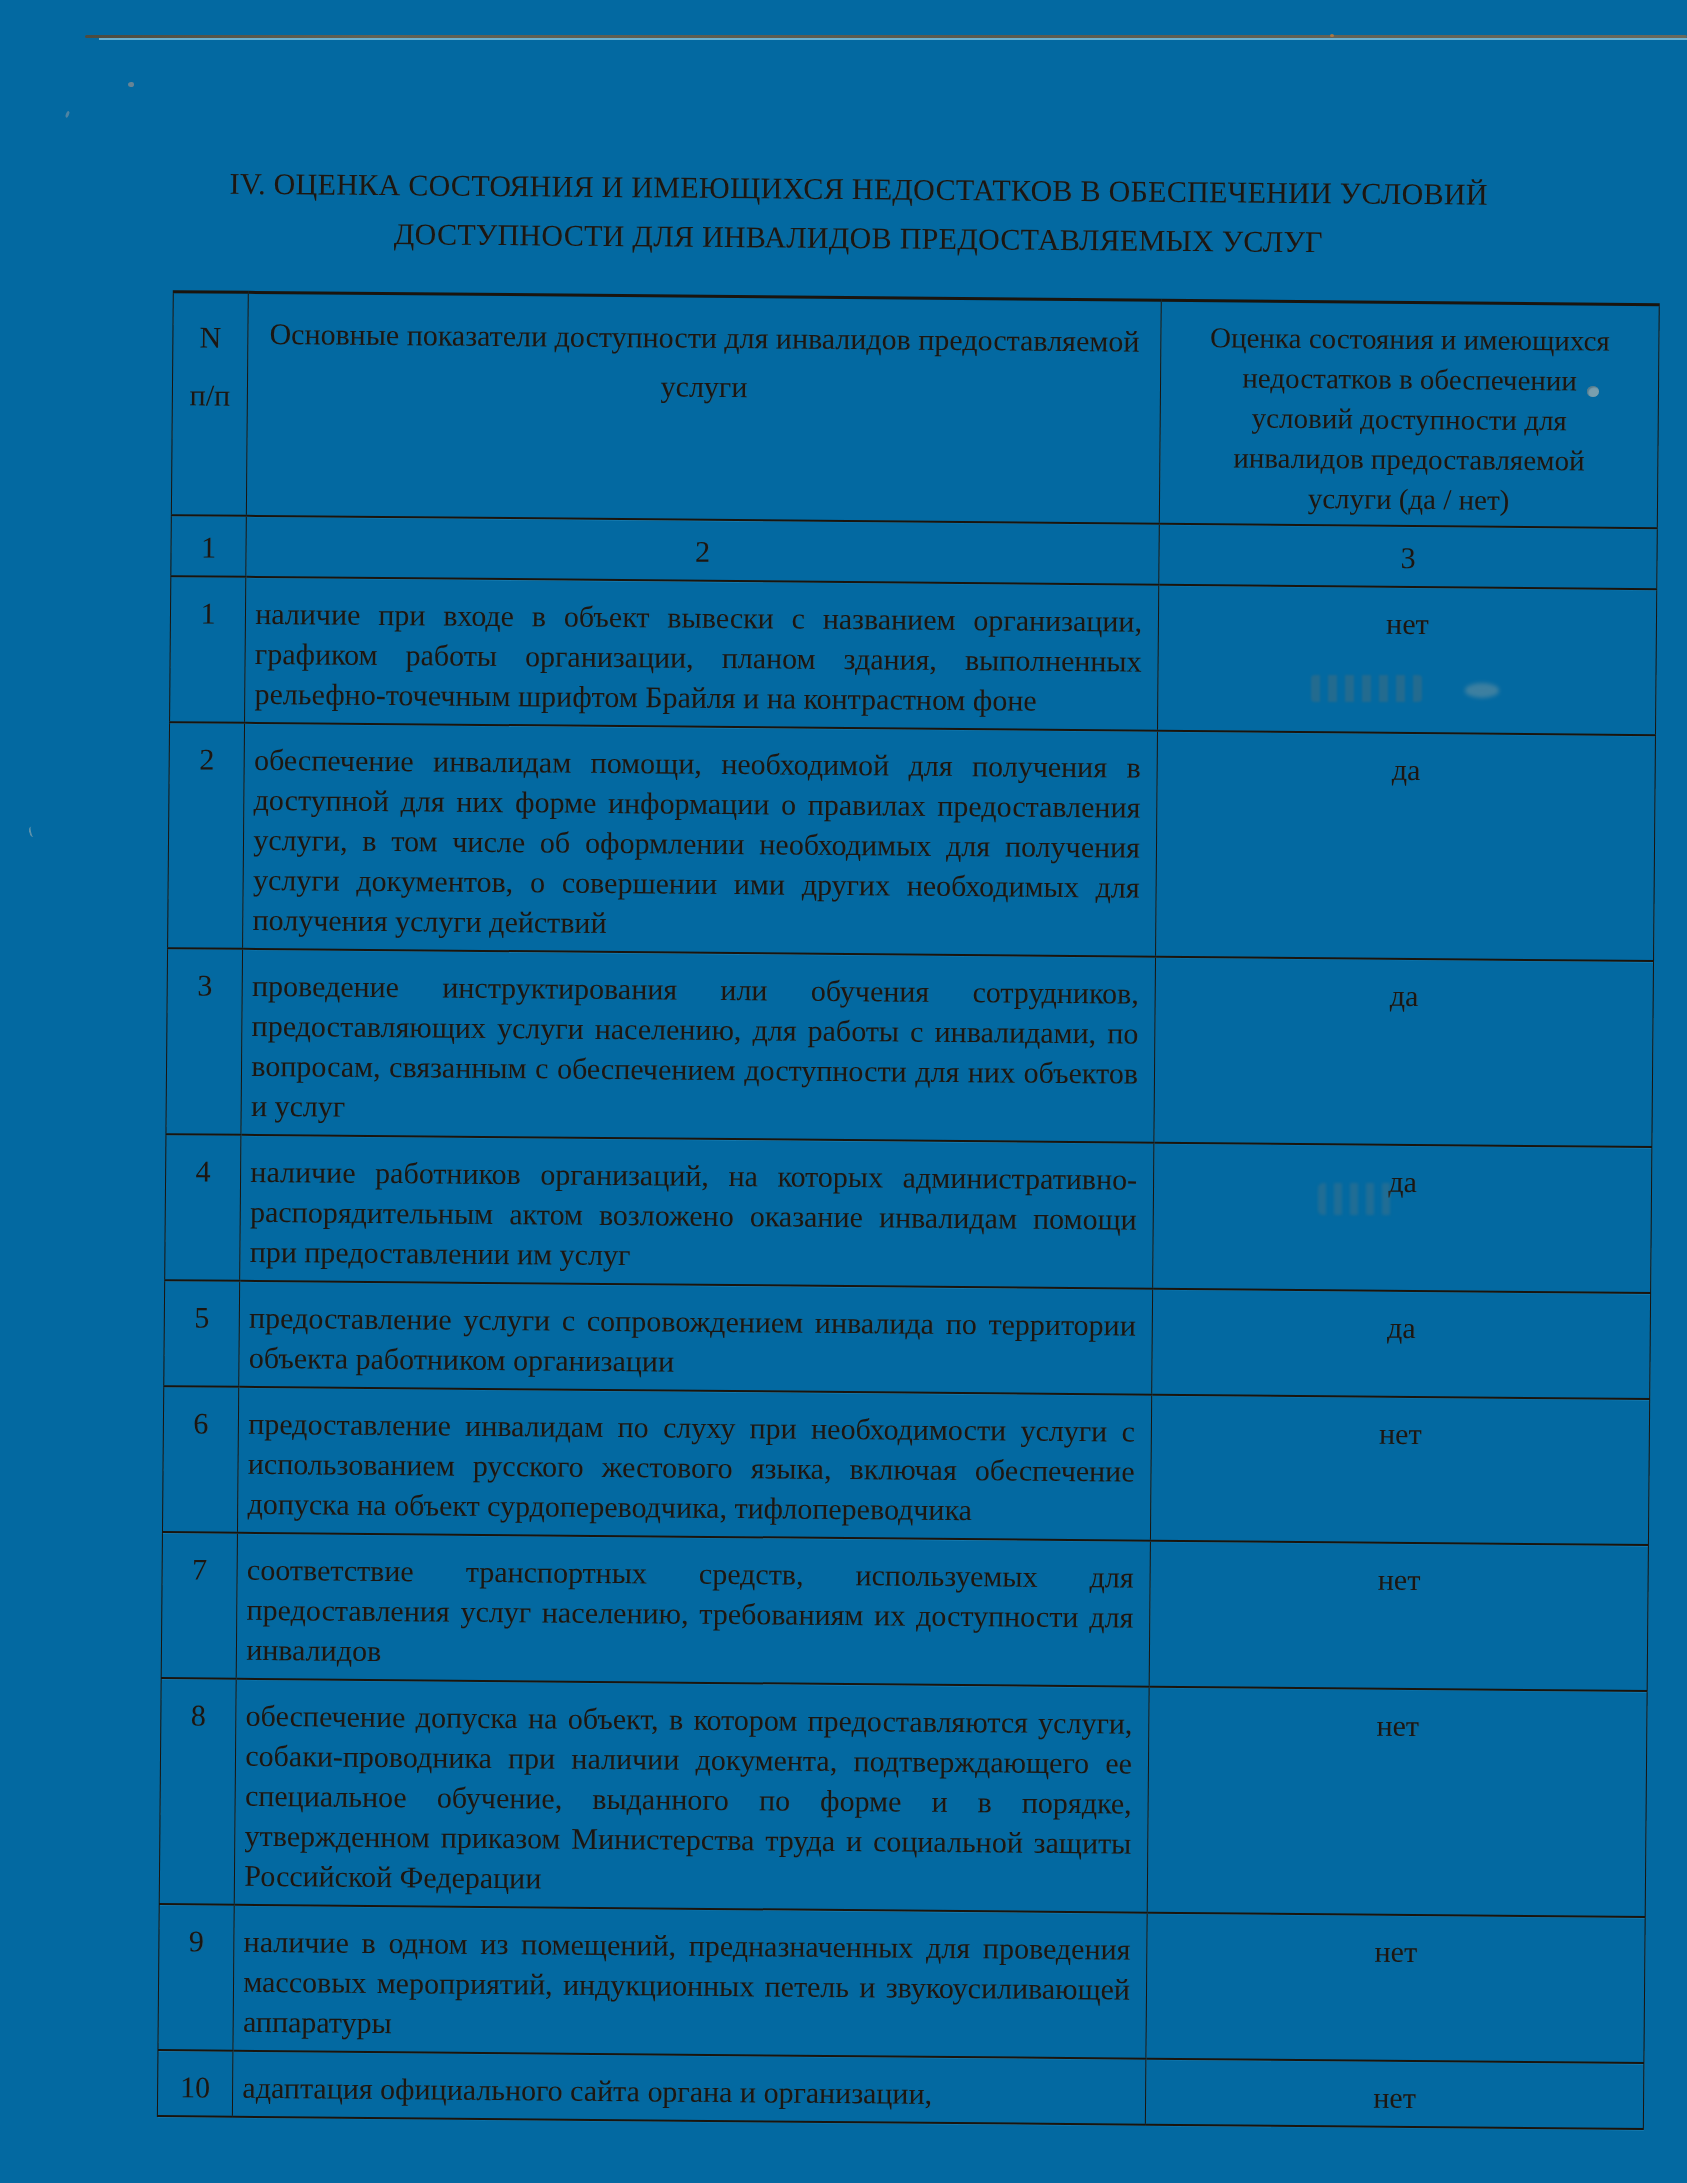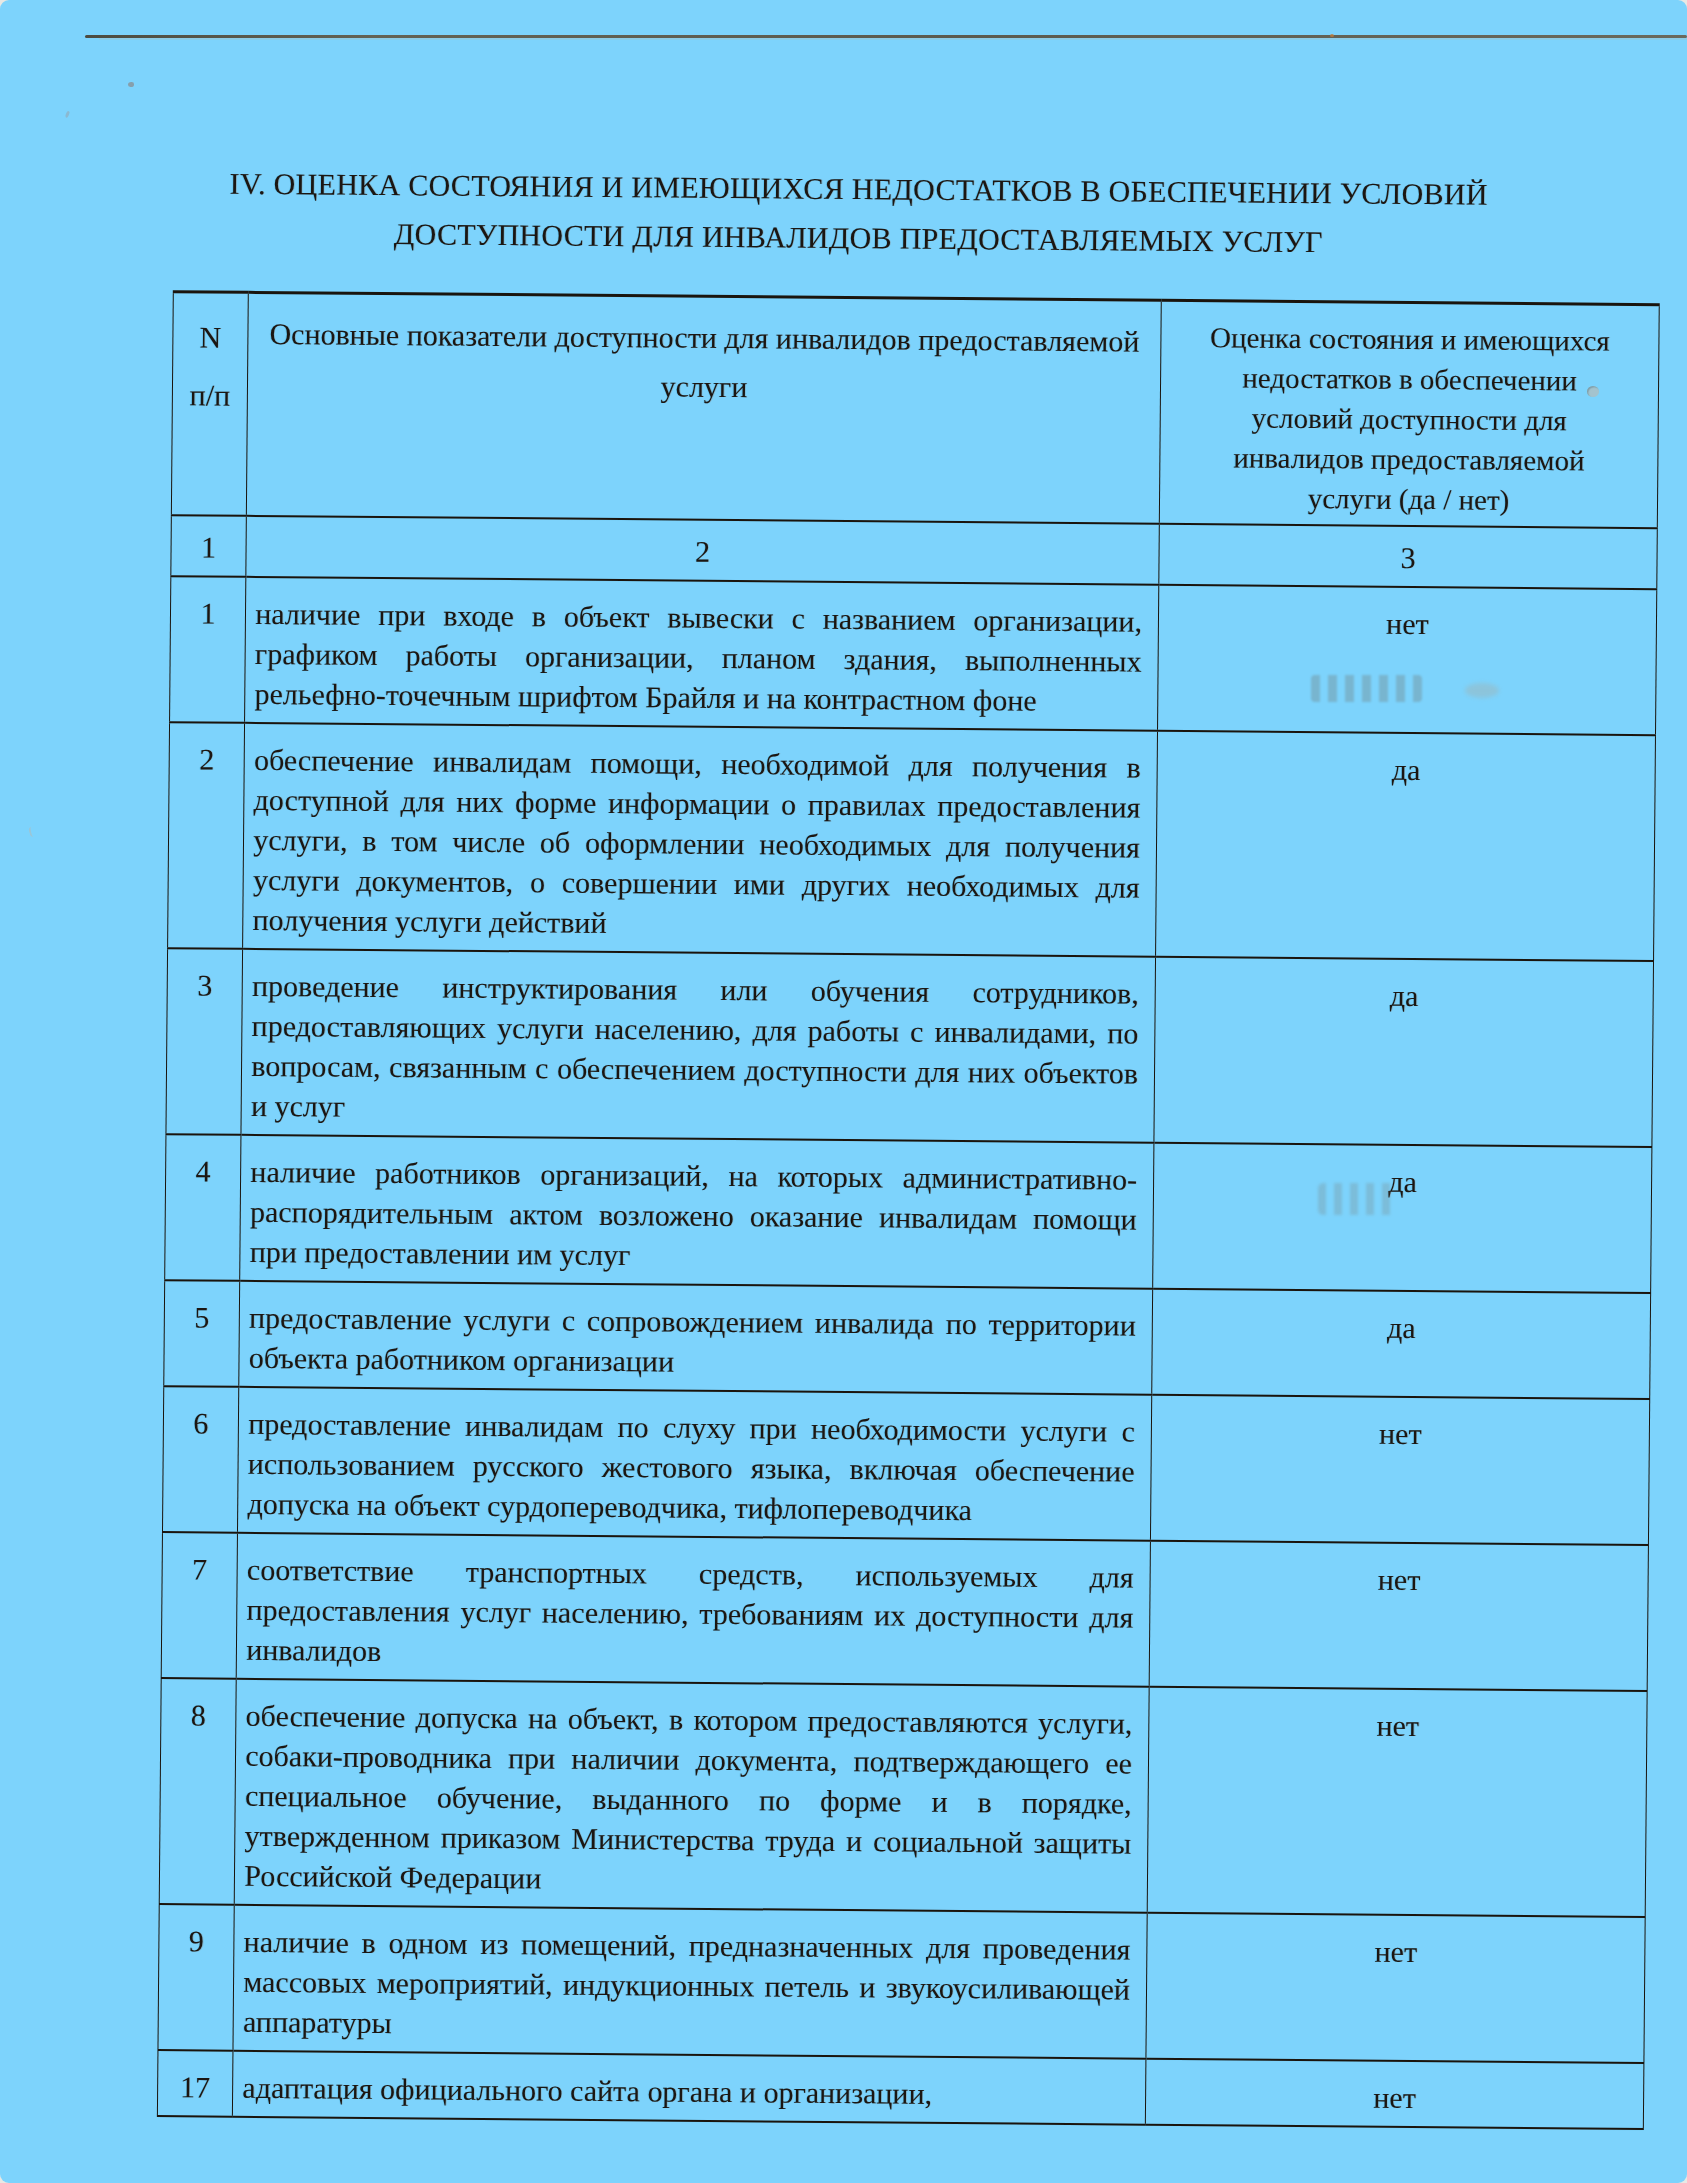--- a/index.html
+++ b/index.html
@@ -4,25 +4,24 @@
 <style>
   html, body {
     margin: 0;
     padding: 0;
     background: #e8e8e4;
   }
   .page {
     position: relative;
     width: 1687px;
     height: 2183px;
-    background: #7dd3fc;
+    background: #0369a1;
     overflow: hidden;
     font-family: "Liberation Serif", "DejaVu Serif", serif;
     color: #1b1612;
-    border-radius: 9px;
   }
   
   .rotated {
     position: absolute;
     inset: 0;
     transform: rotate(0.5deg);
     transform-origin: 40px 40px;
   }
   .doc-title {
     position: absolute;
@@ -202,21 +201,21 @@
     <td class="c-assessment">нет</td>
   </tr>
 
   <tr>
     <td class="c-num">9</td>
     <td class="c-indicator">наличие в одном из помещений, предназначенных для проведения массовых мероприятий, индукционных петель и звукоусиливающей аппаратуры</td>
     <td class="c-assessment">нет</td>
   </tr>
 
   <tr>
-    <td class="c-num">17</td>
+    <td class="c-num">10</td>
     <td class="c-indicator">адаптация официального сайта органа и организации,</td>
     <td class="c-assessment">нет</td>
   </tr>
 </tbody>
     </table>
 
   </div>
 
   <div class="artifact smudge-row1"></div>
   <div class="artifact smudge-row1b"></div>

